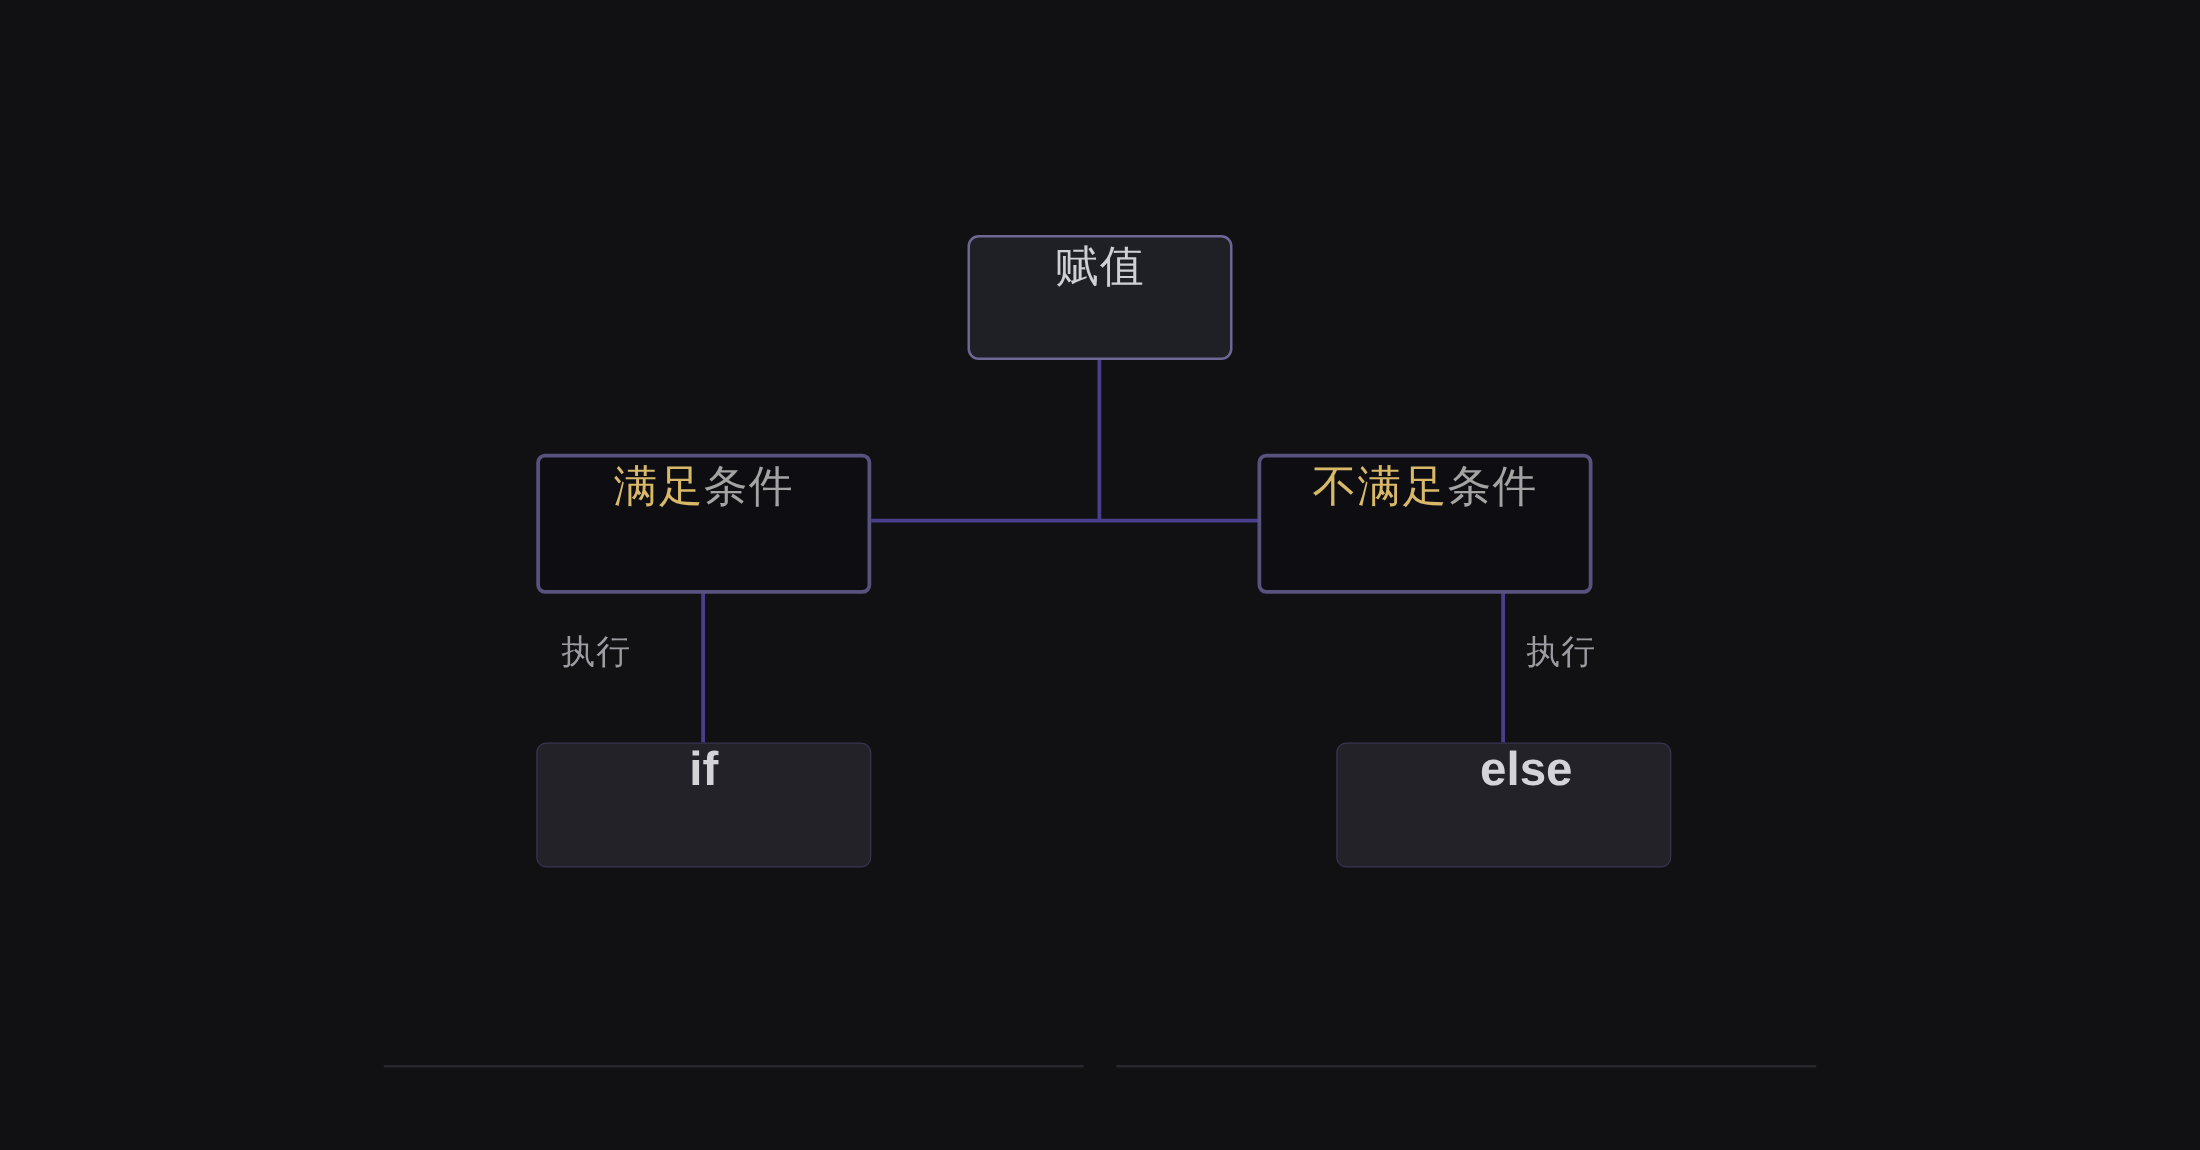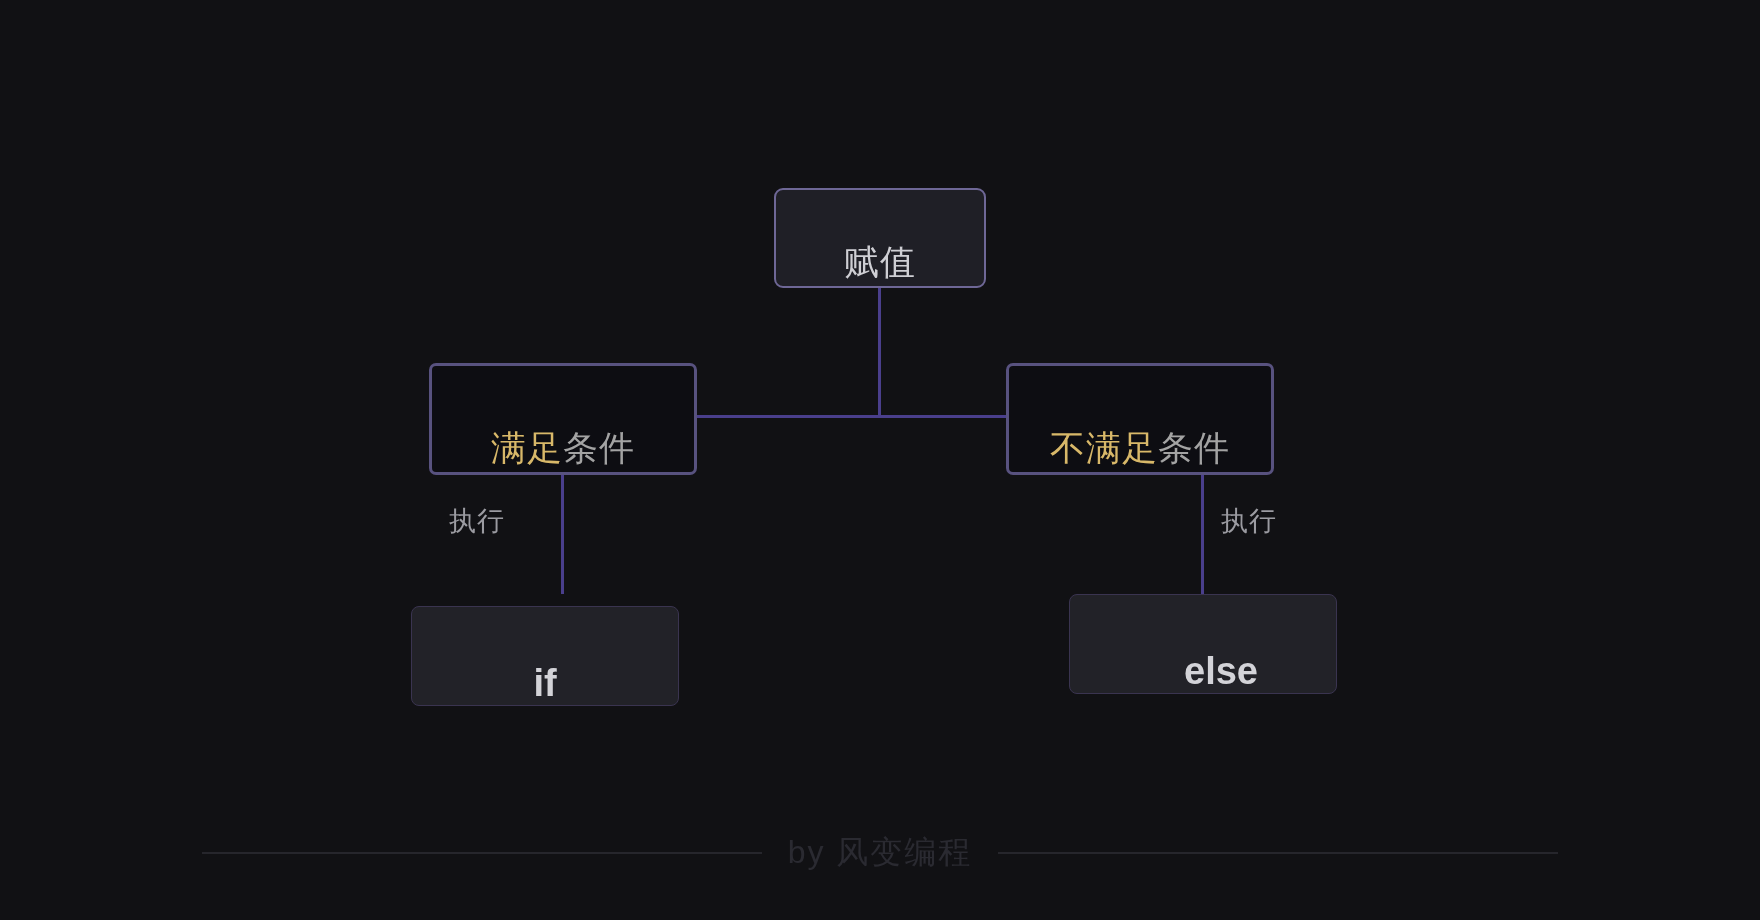--- a/index.html
+++ b/index.html
@@ -18,21 +18,21 @@
     height: 920px;
     background: #111114;
     overflow: hidden;
   }
 
   
   .node {
     position: absolute;
     box-sizing: border-box;
     display: flex;
-    align-items: flex-end;
+    align-items: flex-start;
     justify-content: center;
     white-space: nowrap;
     z-index: 3;
   }
 
   
   .node-assign {
     left: 774px;
     top: 188px;
     width: 212px;
@@ -67,21 +67,21 @@
     top: 594px;
     width: 268px;
     height: 100px;
     background: #222228;
     border: 1.5px solid #3a3450;
     border-radius: 8px;
     color: #d3d3d8;
     font-size: 38px;
     font-weight: 700;
   }
-  .node-leaf-left  { left: 411px; margin-top: 12px; }
+  .node-leaf-left  { left: 429px; }
   .node-leaf-right { left: 1069px; padding-left: 36px; }
 
   
   .edge {
     position: absolute;
     background: #4a3f8c;
     z-index: 1;
   }
   .edge-v { width: 3px; }
   .edge-h { height: 3px; }
@@ -164,17 +164,16 @@
 
   <div class="node node-leaf node-leaf-right">
     <span>else</span>
   </div>
 
   <div class="edge-label edge-label-left">执行</div>
   <div class="edge-label edge-label-right">执行</div>
 
   <div class="footer">
     <div class="footer-rule footer-rule-left"></div>
-    <div class="footer-text">by 风变编程</div>
     <div class="footer-rule footer-rule-right"></div>
   </div>
 
 </div>
 
 </body></html>

